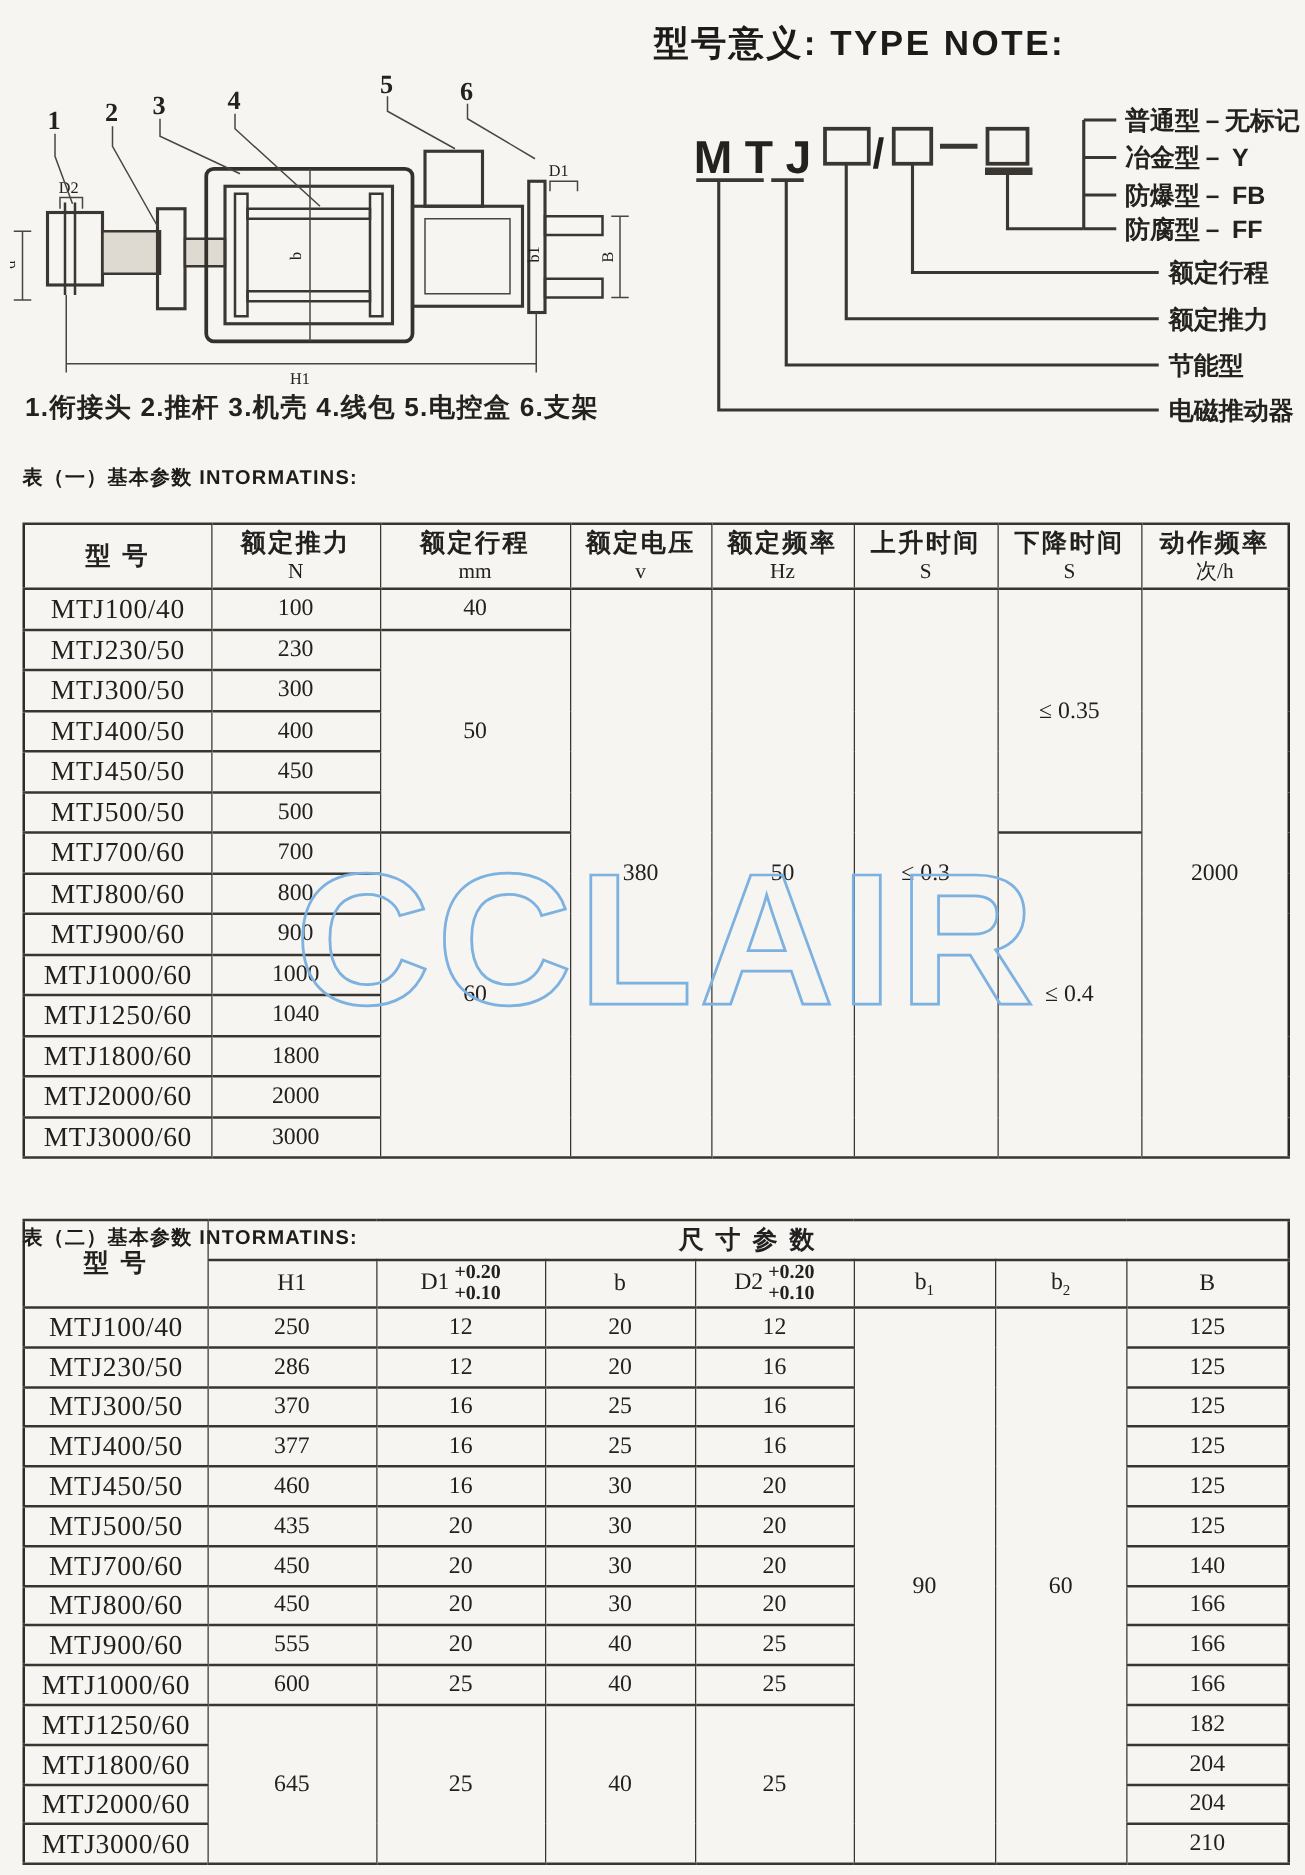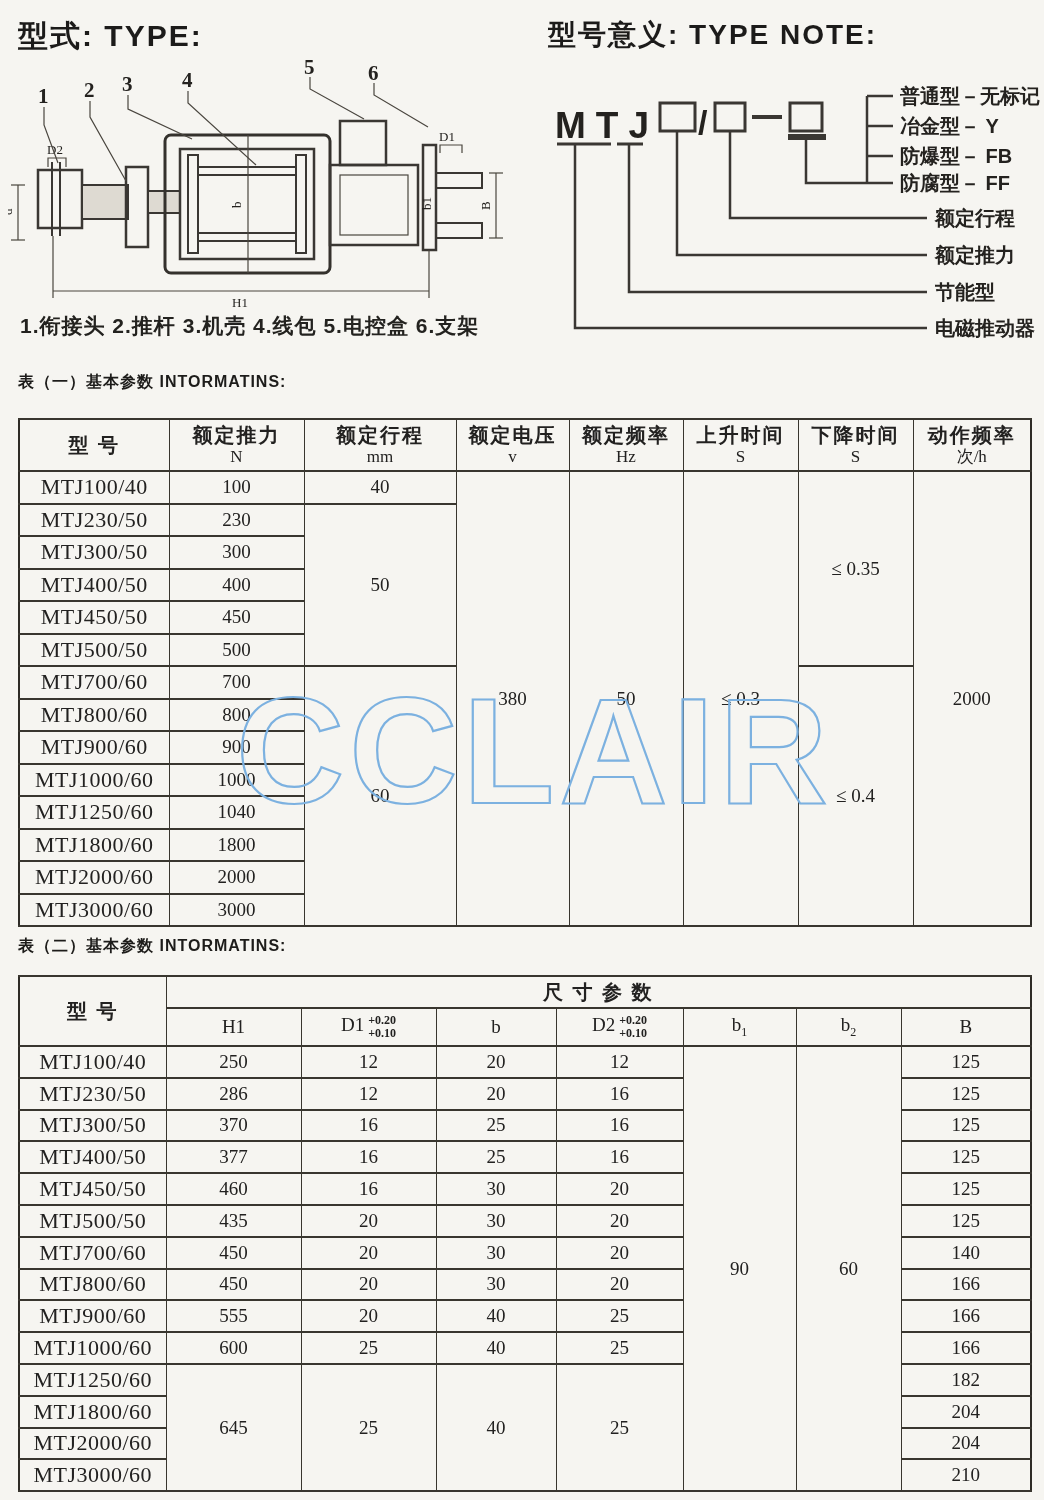--- a/index.html
+++ b/index.html
@@ -36,36 +36,35 @@
   #t1 tbody tr{height:32.5px;}
   #t2 tr.grouprow{height:32px;}
   #t2 tr.subrow{height:38px;}
   #t2 tbody tr{height:31.8px;}
   .hz{font-size:20px;font-weight:700;letter-spacing:2px;line-height:1.25;}
   .hu{font-size:17px;font-weight:400;font-family:"Liberation Serif","DejaVu Serif",serif;line-height:1.1;}
   td.model-cell{font-family:"Liberation Serif","DejaVu Serif",serif;font-size:22px;letter-spacing:0.5px;}
   td.value-cell{font-family:"Liberation Serif","DejaVu Serif",serif;font-size:19px;}
   th .main{font-size:19px;font-weight:400;font-family:"Liberation Serif","DejaVu Serif",serif;}
   th .main sub{font-size:12px;}
-  .tol{display:inline-block;vertical-align:middle;margin-left:4px;font-size:12px;
+  .tol{display:inline-block;vertical-align:middle;margin-left:4px;font-size:16px;
     line-height:1.05;text-align:left;font-family:"Liberation Serif","DejaVu Serif",serif;}
   #watermark{
     left:236px;top:676px;font-size:150px;line-height:1;font-weight:700;
     letter-spacing:5px;color:transparent;-webkit-text-stroke:2.2px #7cb1e0;
     font-family:"Liberation Sans","DejaVu Sans",sans-serif;
     pointer-events:none;z-index:5;white-space:nowrap;
   }
 </style>
 </head>
 <body>
 
 <div id="page">
 
-  <div class="abs h-title" style="left:18px;top:16px;">型式: TYPE:</div>
-  <div class="abs h-title" style="left:548px;top:16px;font-size:28px;">型号意义: TYPE NOTE:</div>
+  <div class="abs h-title" style="left:523px;top:16px;font-size:28px;">型号意义: TYPE NOTE:</div>
 
   <svg class="abs" style="left:8px;top:55px;" width="505" height="260" viewBox="0 0 505 260">
 
     <line class="dg-thin" x1="10" y1="130" x2="10" y2="185"></line>
     <line class="dg-thin" x1="3" y1="130" x2="17" y2="130"></line>
     <line class="dg-thin" x1="3" y1="185" x2="17" y2="185"></line>
     <text class="dimtxt" transform="rotate(-90 4 160)" x="4" y="160">d</text>
 
     <rect class="dg" x="30" y="115" width="44" height="58" stroke-width="2.5"></rect>
     <line class="dg" x1="44" y1="107" x2="44" y2="181" stroke-width="2"></line>
@@ -271,21 +270,21 @@
           <td class="model-cell">MTJ2000/60</td>
           <td class="value-cell">2000</td>
         </tr>
         <tr>
           <td class="model-cell">MTJ3000/60</td>
           <td class="value-cell">3000</td>
         </tr>
       </tbody>
     </table>
 
-  <div class="abs tbl-title" style="left:18px;top:936px;">
+  <div class="abs tbl-title" style="left:18px;top:980px;">
     <span>表（二）基本参数</span>
     <span class="lat">INTORMATINS:</span>
   </div>
   <table class="sheet abs" id="t2" style="left:18px;top:975px;">
     <colgroup>
       <col style="width:147px">
         <col style="width:135px">
         <col style="width:135px">
       <col style="width:120px">
         <col style="width:127px">

